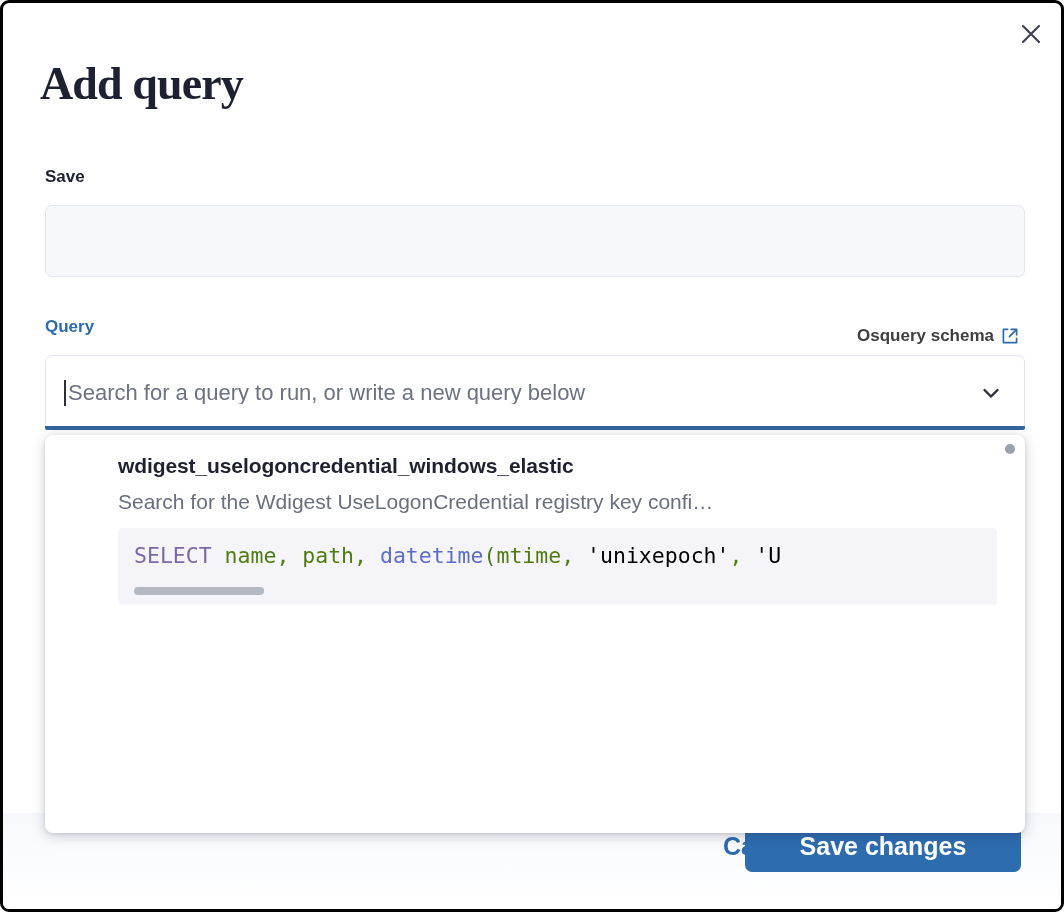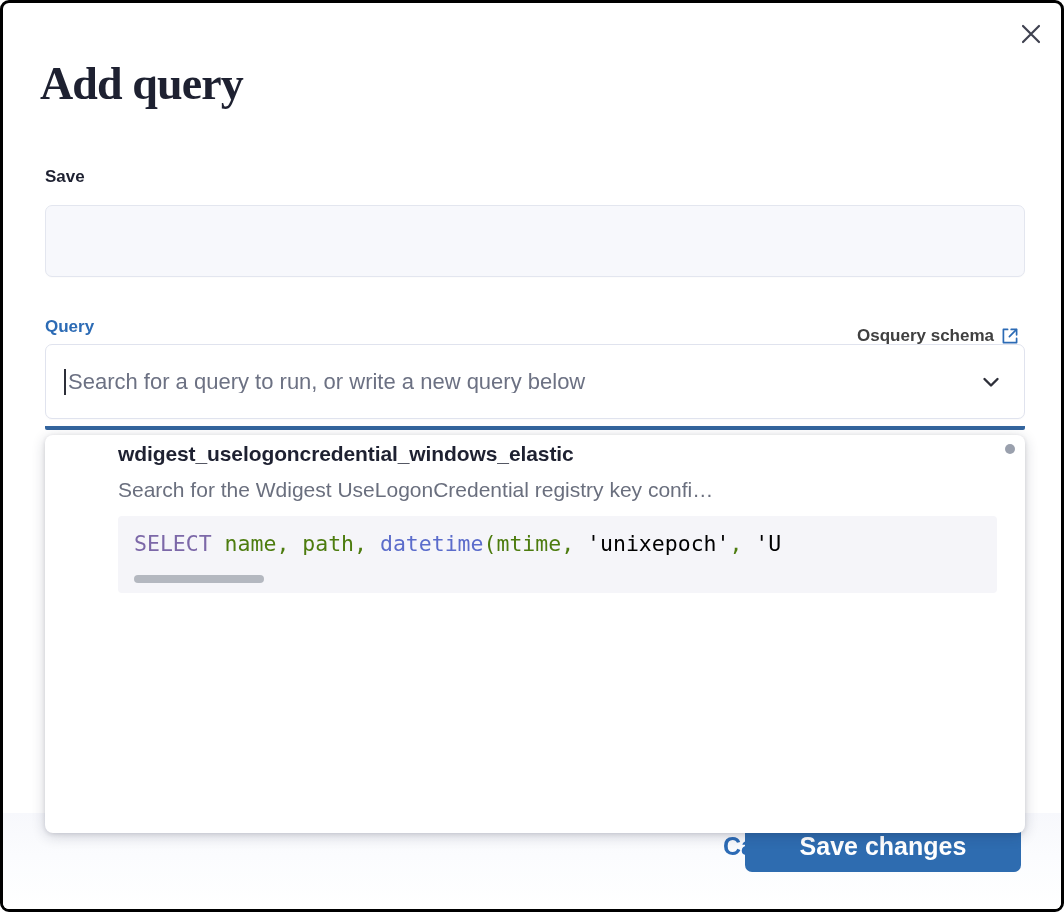--- a/index.html
+++ b/index.html
@@ -105,21 +105,21 @@
     line-height: 1;
     cursor: pointer;
     margin-top: 10px;
   }
   .schema-link svg { display:block; margin-top:1px; }
 
   
   .combo-wrap {
     position: absolute;
     left: 42px;
-    top: 341px;
+    top: 352px;
     width: 980px;
     height: 75px;
     background: #ffffff;
     border: 1px solid #e0e3ee;
     border-radius: 7px;
     box-sizing: border-box;
     box-shadow: 0 1px 1px rgba(0,0,0,0.02);
   }
   .combo-inner {
     position: absolute;
@@ -181,21 +181,21 @@
     right: 10px;
     top: 9px;
     width: 10px;
     height: 10px;
     border-radius: 50%;
     background: #9aa0ad;
     cursor: pointer;
   }
   .option {
     position: relative;
-    padding: 6px 28px 14px 73px;
+    padding: 18px 28px 14px 73px;
     box-sizing: border-box;
     cursor: pointer;
   }
   .option + .option { border-top: 1px solid #eceef3; }
   .option-title {
     font-size: 21px;
     font-weight: bold;
     color: #1e2131;
     line-height: 1.25;
     letter-spacing: -0.1px;

